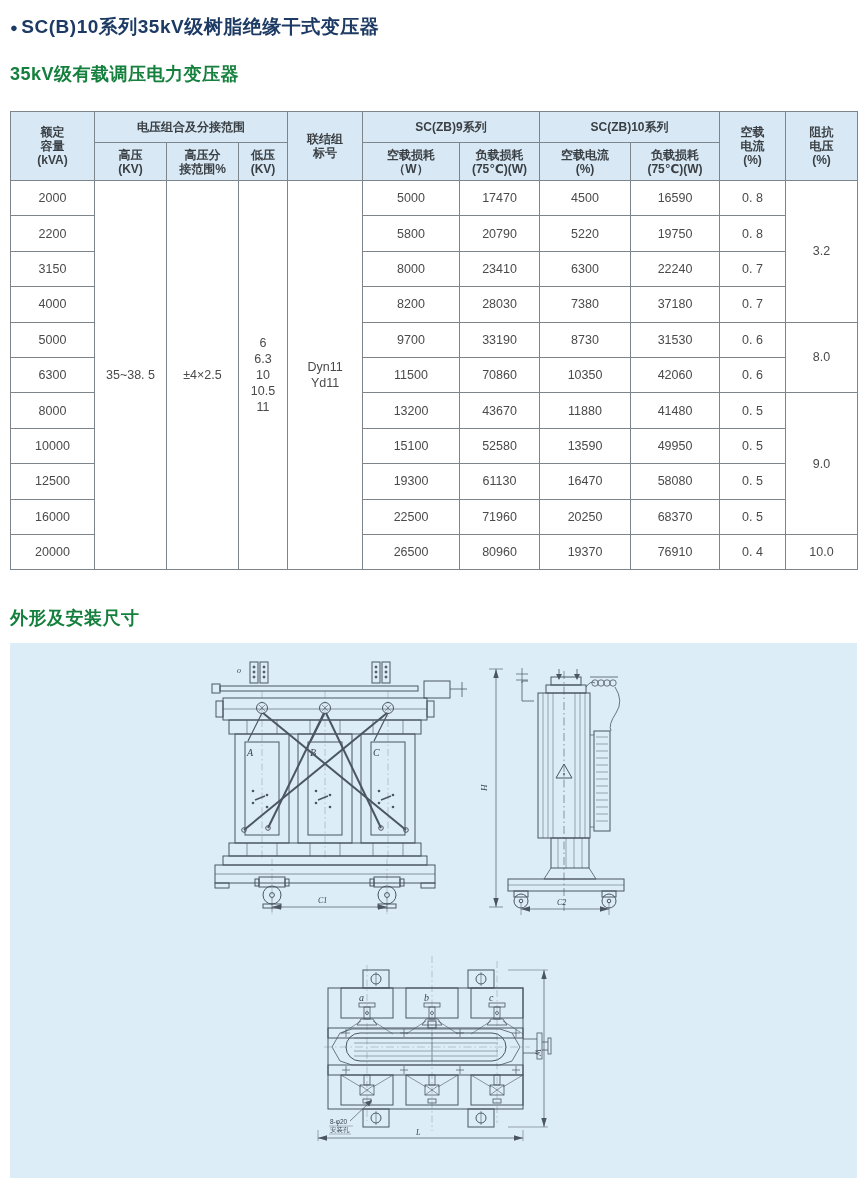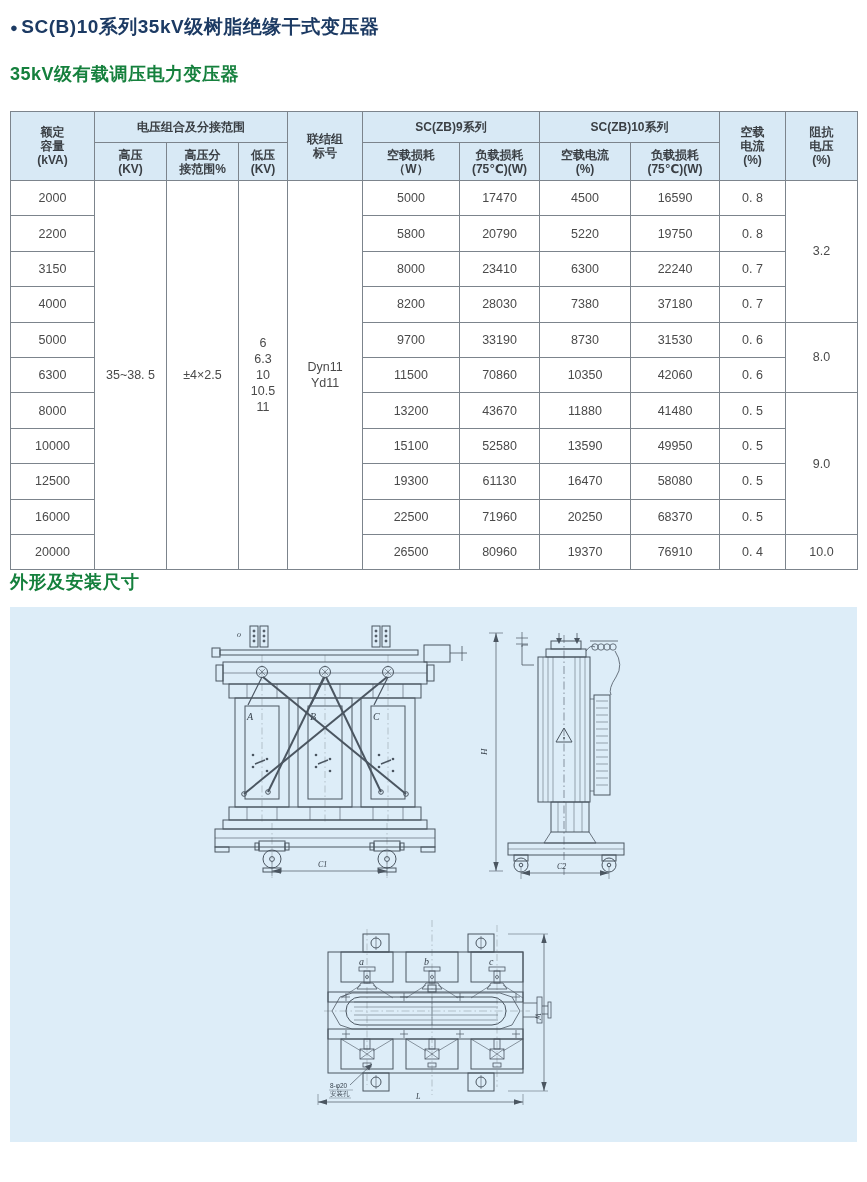--- a/index.html
+++ b/index.html
@@ -2,21 +2,21 @@
 <html><head>
 <meta charset="utf-8">
 <style>
   html,body{margin:0;padding:0;background:#fff;}
   body{width:867px;height:1182px;overflow:hidden;font-family:"Liberation Sans","DejaVu Sans",sans-serif;position:relative;}
   .page{padding:12px 10px 0 10px;}
   .doc-title{color:#1c3a63;font-size:19px;font-weight:bold;letter-spacing:.5px;display:flex;align-items:center;margin-top:2px;}
   .doc-title .bullet{font-size:13px;margin-right:3px;color:#1c3a63;}
   .blue-heading{color:#15803d;font-size:18px;font-weight:bold;margin:0;letter-spacing:.5px;}
   .heading-sub{margin-top:22px;}
-  .heading-drawing{}
+  .heading-drawing{margin-top:36px;}
   table.spec{border-collapse:collapse;table-layout:fixed;width:847px;margin-top:25px;}
   table.spec th,table.spec td{border:1px solid #7c848c;white-space:pre-line;text-align:center;vertical-align:middle;padding:0;}
   table.spec th{background:#d8e9f5;color:#3a3f44;font-weight:bold;font-size:12px;line-height:14px;}
   table.spec thead tr:first-child th{height:30px;}
   table.spec thead tr:last-child th{height:37px;}
   table.spec td{color:#4a4a4a;font-size:12.5px;height:34.4px;line-height:16px;background:#fff;}
   .panel{position:relative;margin-top:13px;width:847px;height:535px;background:#ddedf8;}
   .panel svg{position:absolute;left:0;top:0;}
   .dwg-dim{font:italic 9px "Liberation Serif",serif;fill:#39434d;}
   .dwg-phase{font:italic 10px "Liberation Serif",serif;fill:#39434d;}

